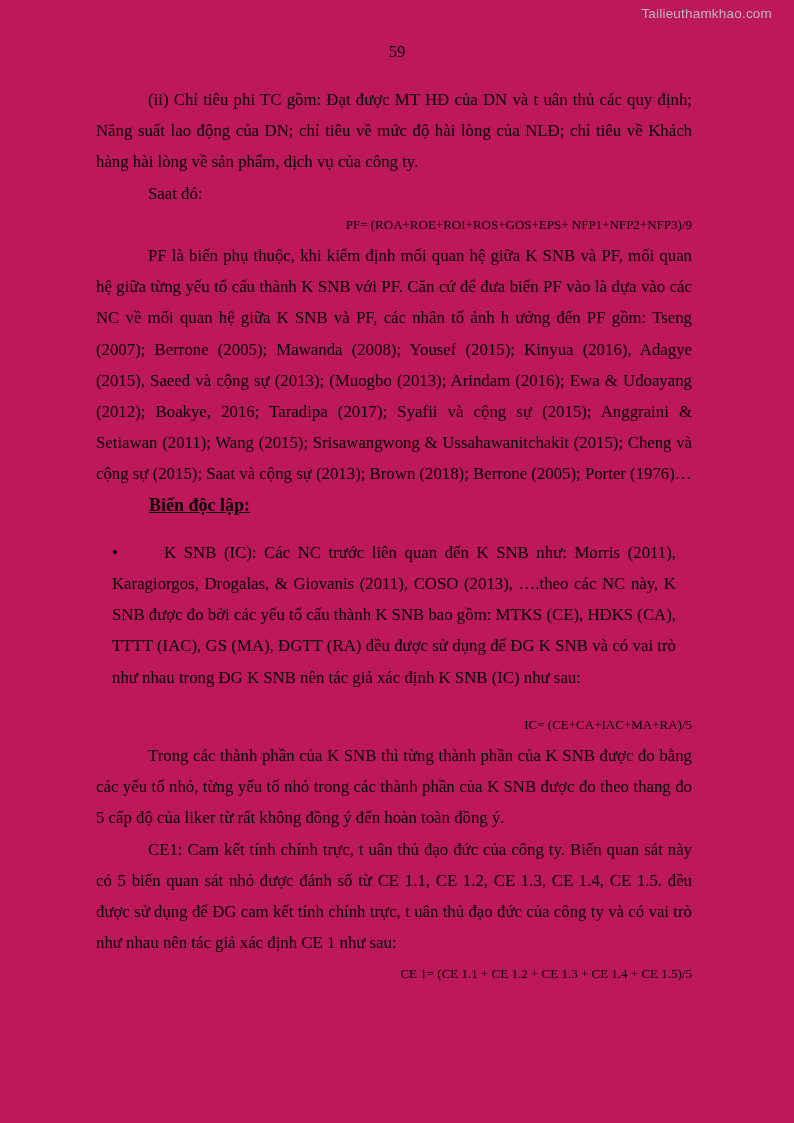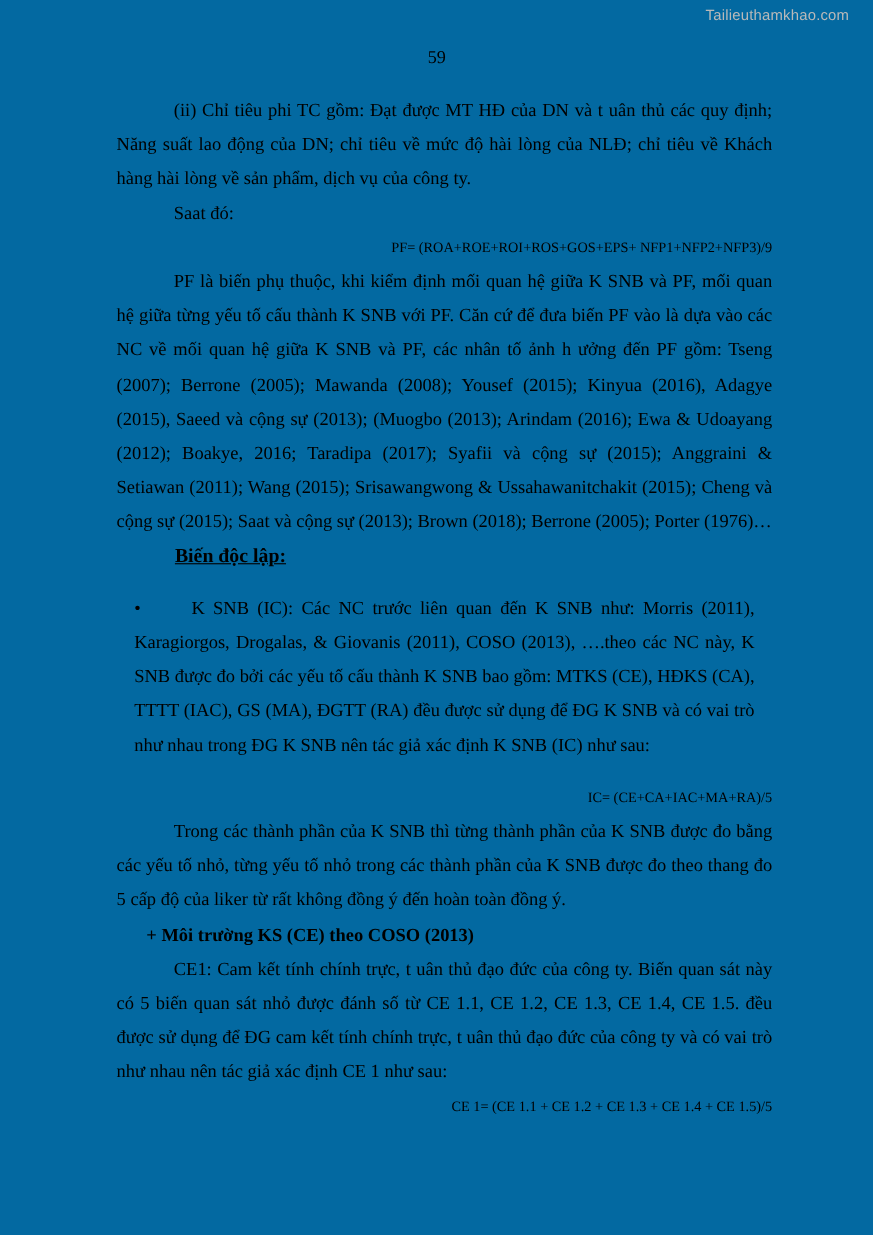--- a/index.html
+++ b/index.html
@@ -5,21 +5,21 @@
 <style>
   html, body {
     margin: 0;
     padding: 0;
     background: #ffffff;
   }
   .page {
     position: relative;
     width: 794px;
     height: 1123px;
-    background: #0369a1;
+    background: #be185d;
     overflow: hidden;
     font-family: "Liberation Serif", "DejaVu Serif", serif;
     color: #000000;
     box-sizing: border-box;
   }
   .watermark {
     position: absolute;
     top: 6px;
     right: 22px;
     font-family: "Liberation Sans", "DejaVu Sans", sans-serif;
@@ -33,21 +33,21 @@
     position: absolute;
     top: 44px;
     left: 0;
     width: 794px;
     text-align: center;
     font-size: 16.5px;
     line-height: 1;
   }
   .content {
     position: absolute;
-    left: 106px;
+    left: 96px;
     top: 84px;
     width: 596px;
   }
   p.body {
     margin: 0;
     font-size: 16.8px;
     line-height: 31.2px;
     text-align: justify;
     text-justify: inter-word;
     text-indent: 52px;
@@ -124,20 +124,19 @@
     <p class="body">PF là biến phụ thuộc, khi kiểm định mối quan hệ giữa K SNB và PF, mối quan hệ giữa từng yếu tố cấu thành K SNB với PF. Căn cứ để đưa biến PF vào là dựa vào các NC về mối quan hệ giữa K SNB và PF, các nhân tố ảnh h ưởng đến PF gồm: Tseng (2007); Berrone (2005); Mawanda (2008); Yousef (2015); Kinyua (2016), Adagye (2015), Saeed và cộng sự (2013); (Muogbo (2013); Arindam (2016); Ewa &amp; Udoayang (2012); Boakye, 2016; Taradipa (2017); Syafii và cộng sự (2015); Anggraini &amp; Setiawan (2011); Wang (2015); Srisawangwong &amp; Ussahawanitchakit (2015); Cheng và cộng sự (2015); Saat và cộng sự (2013);  Brown (2018); Berrone (2005); Porter (1976)…</p>
 
     <p class="heading-bold-underline"><span class="u">Biến độc lập:</span></p>
 
     <p class="bullet-para"><span class="bullet-lead"><span class="dot">•</span></span><span>K SNB (IC): Các NC trước liên quan đến K SNB như: Morris (2011), Karagiorgos, Drogalas, &amp; Giovanis (2011),  COSO (2013), ….theo các NC này, K SNB được đo bởi các yếu tố cấu thành K SNB bao gồm: MTKS (CE), HĐKS (CA), TTTT (IAC), GS (MA), ĐGTT (RA) đều được sử dụng để ĐG K SNB và có vai trò như nhau trong ĐG K SNB nên tác giả xác định K SNB (IC) như sau:</span></p>
 
     <p class="formula ic">IC= (CE+CA+IAC+MA+RA)/5</p>
 
     <p class="body">Trong các thành phần của K SNB thì từng thành phần của K SNB được đo bằng các yếu tố nhỏ, từng yếu tố nhỏ trong các thành phần của K SNB được đo theo thang đo 5 cấp độ của liker từ rất không đồng ý đến hoàn toàn đồng ý.</p>
 
-    <p class="heading-bold">+ Môi trường KS (CE) theo COSO (2013)</p>
 
     <p class="body">CE1: Cam kết tính chính trực, t uân thủ đạo đức của công ty. Biến quan sát này có 5 biến quan sát nhỏ được đánh số từ CE 1.1, CE 1.2, CE 1.3, CE 1.4, CE 1.5. đều được sử dụng để ĐG cam kết tính chính trực, t uân thủ đạo đức của công ty và có vai trò như nhau nên tác giả xác định CE 1 như sau:</p>
 
     <p class="formula ce">CE 1= (CE 1.1 + CE 1.2 + CE 1.3 + CE 1.4 + CE 1.5)/5</p>
 
   </div>
 </div>
 
 </body></html>

